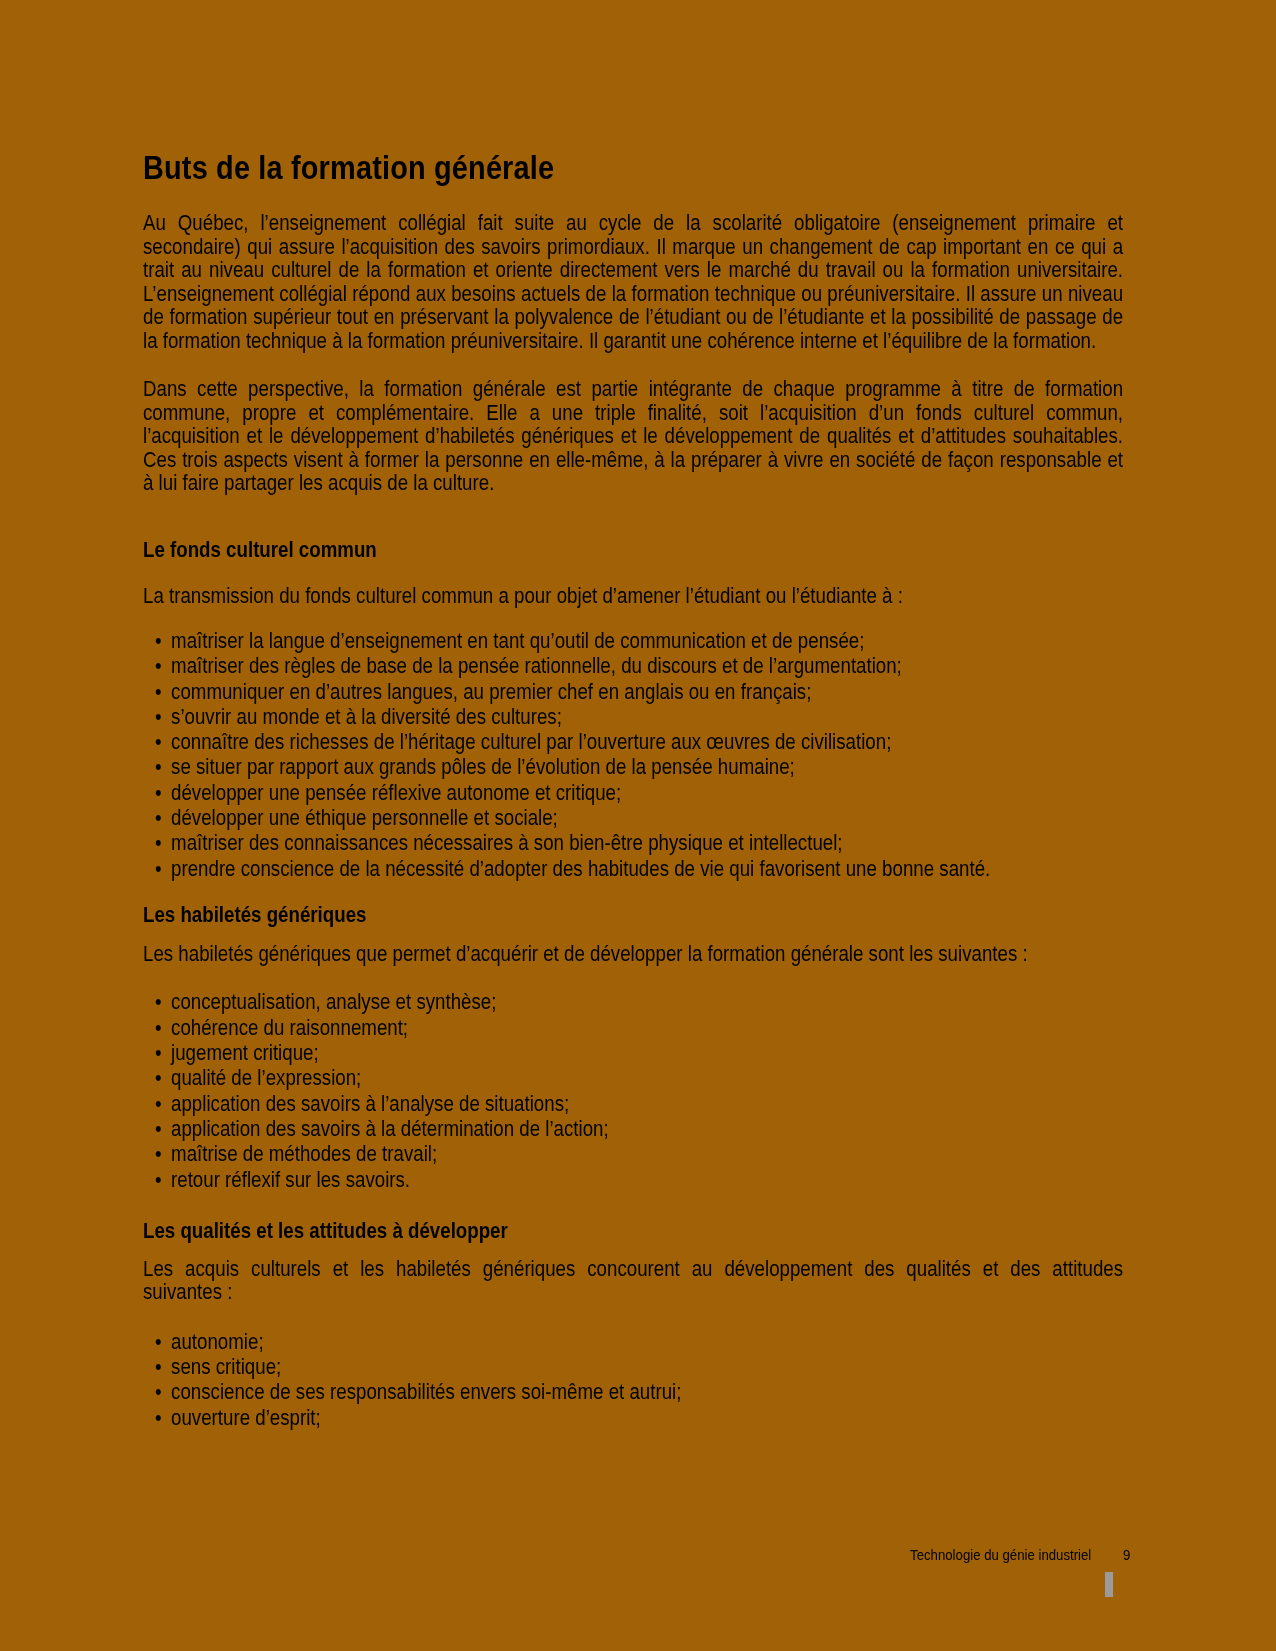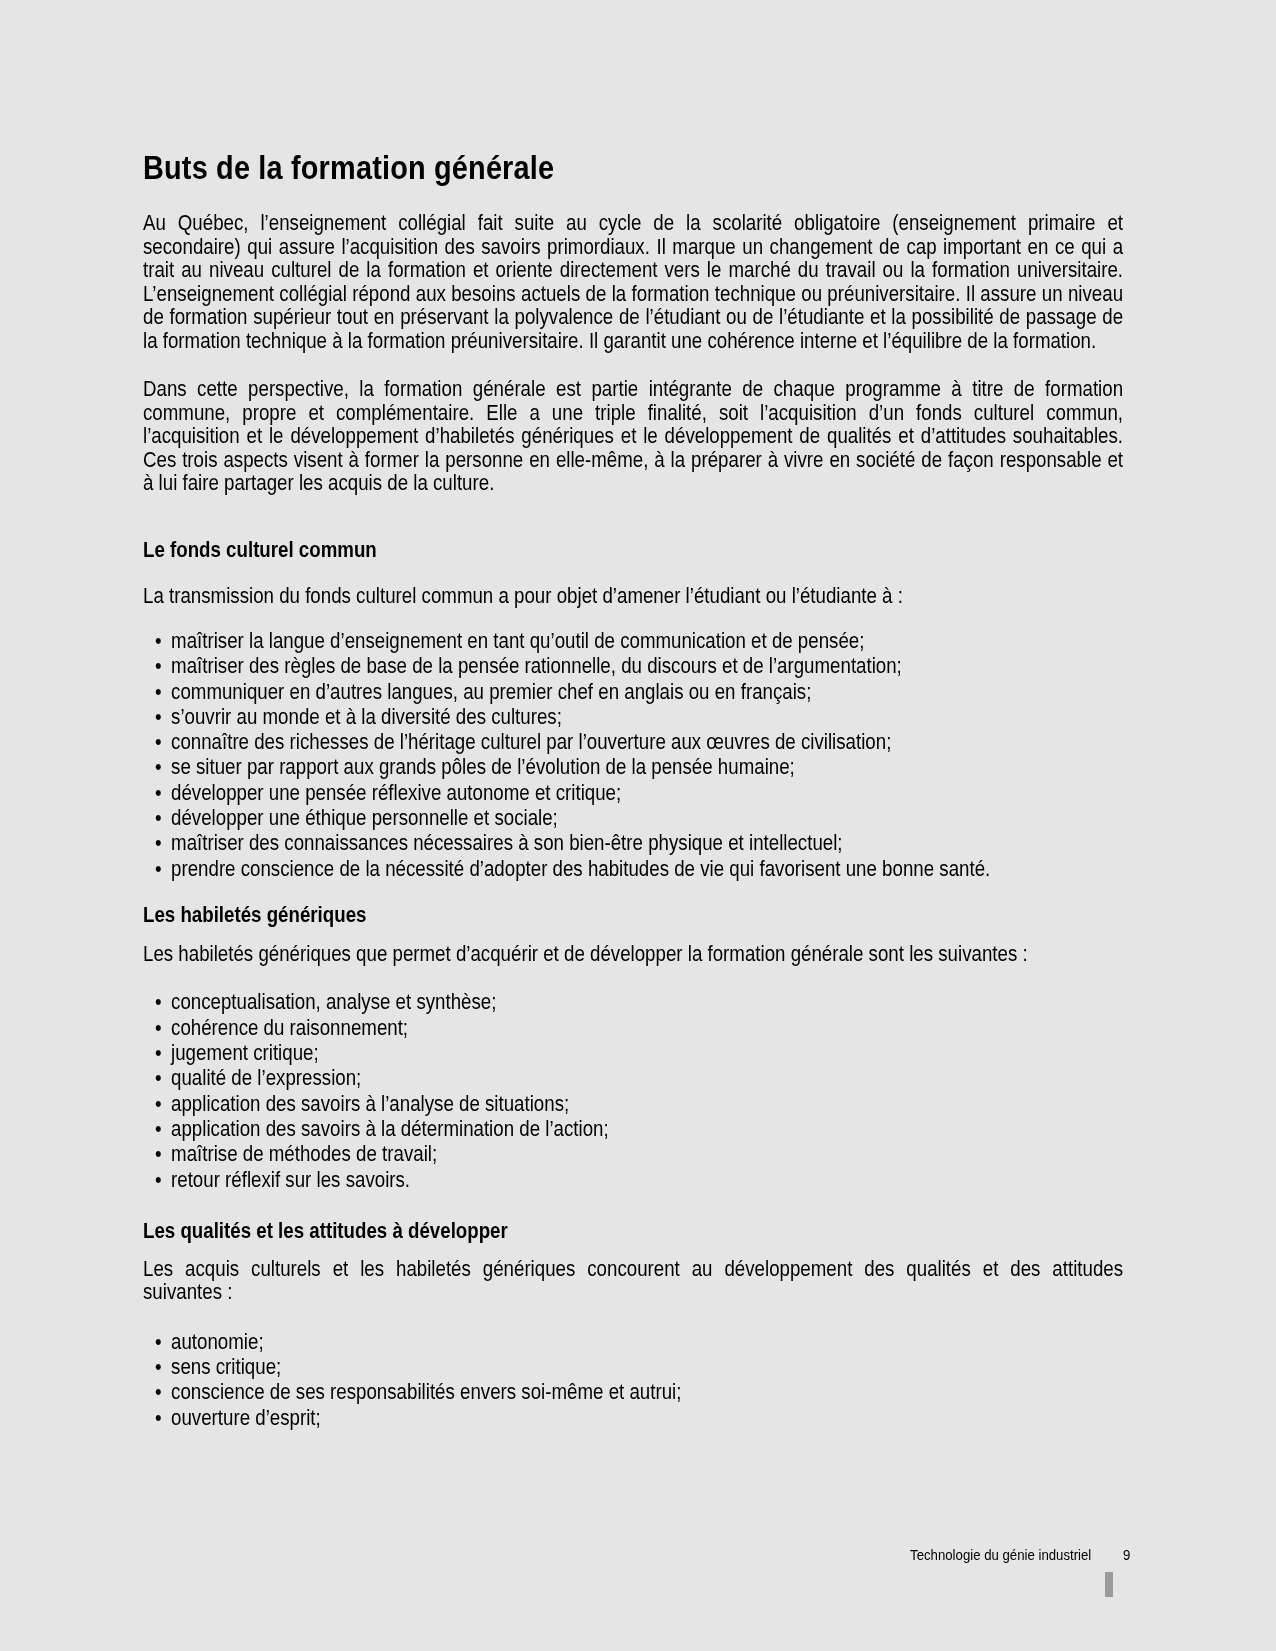--- a/index.html
+++ b/index.html
@@ -6,21 +6,21 @@
   html, body {
     margin: 0;
     padding: 0;
     background: #ffffff;
     overflow-x: hidden;
   }
   .page {
     position: relative;
     width: 1276px;
     height: 1651px;
-    background: #e5e5e5;
+    background: #a16207;
     overflow: hidden;
     font-family: "Liberation Sans", sans-serif;
     color: #000000;
   }
   
   .content {
     position: absolute;
     left: 143px;
     top: 0;
     width: 1153px;

